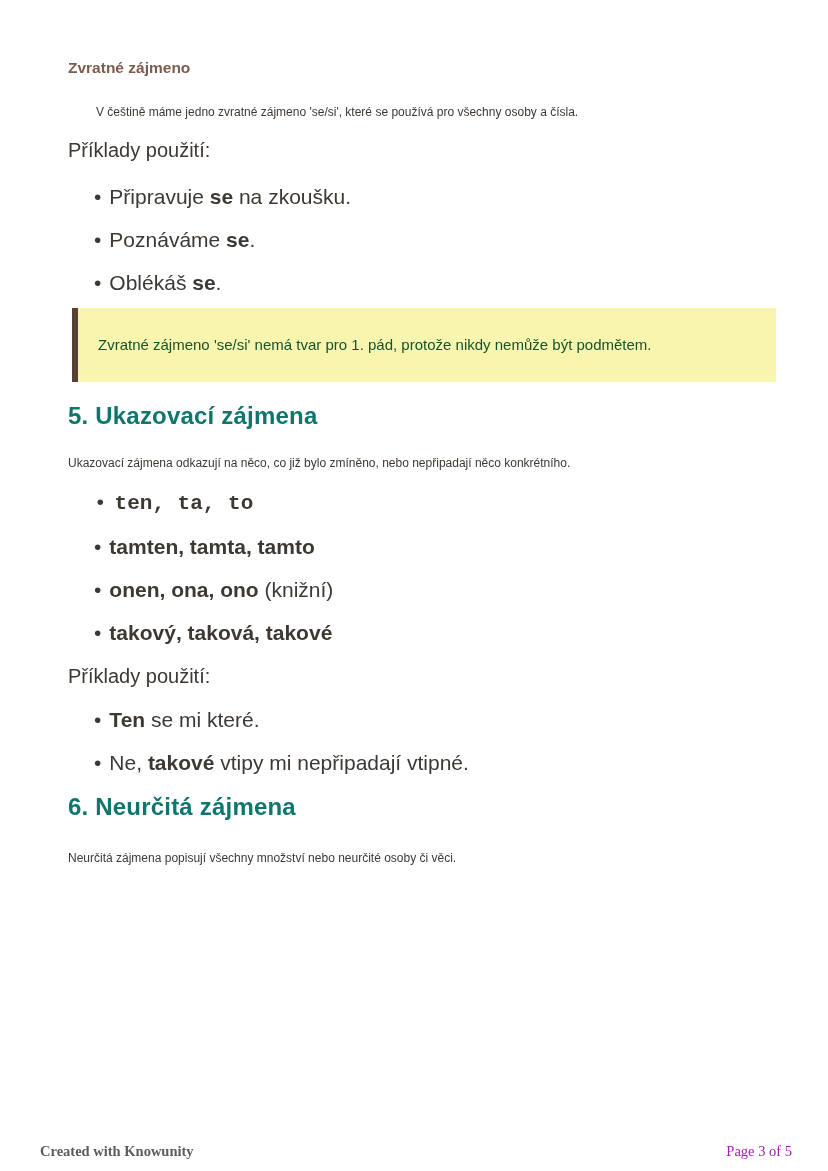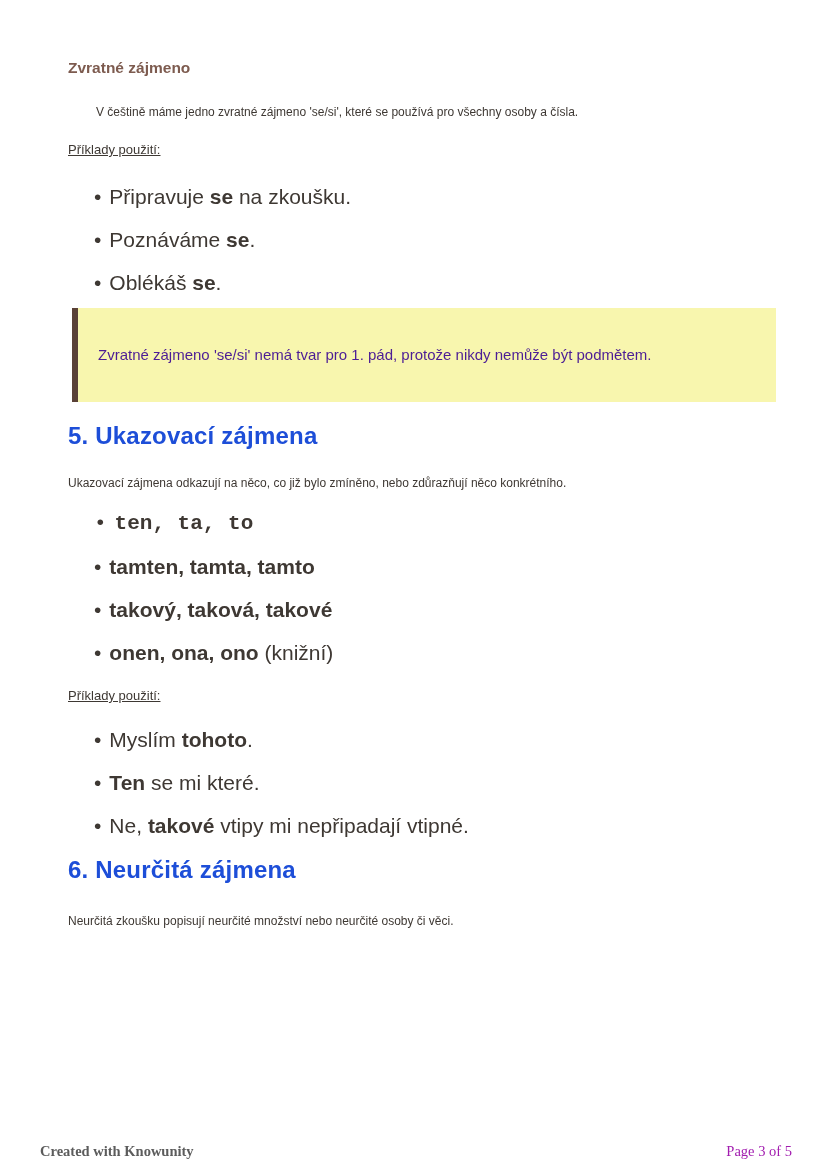--- a/index.html
+++ b/index.html
@@ -25,47 +25,47 @@
     line-height: 19px;
     font-weight: 700;
     color: #7d5b4f;
   }
   .para {
     font-size: 12px;
     line-height: 30px;
     max-width: 632px;
   }
   .intro1 { margin: 20px 0 0 28px; }
-  .label  { font-size: 13px; line-height: 30px; margin: 8px 0 0; text-decoration: underline; }
+  .label  { font-size: 20px; line-height: 30px; margin: 8px 0 0; }
   .label2 { margin: 13px 0 0; }
   .li {
     font-size: 21px;
     line-height: 30px;
     margin: 13px 0 0 26px;
   }
   .ex1   .li:first-child { margin-top: 17px; }
   .list5 .li:first-child { margin-top: 11px; font-family: Liberation Mono, monospace; }
   .ex2   .li:first-child { margin-top: 14px; }
   .li .bullet { margin-right: 8px; }
   strong { font-weight: 700; color: #3e3833; }
   .note {
     margin: 10px 0 0 4px;
     background: #f8f6ae;
     border-left: 6px solid #5a4137;
-    padding: 32px 20px;
+    padding: 22px 20px;
     font-size: 15px;
     line-height: 30px;
-    color: #4c1d95;
+    color: #14532d;
   }
   .section-title {
     margin: 17px 0 0;
     font-size: 24px;
     line-height: 33px;
     font-weight: 700;
-    color: #1d4ed8;
+    color: #0f766e;
     letter-spacing: 0.2px;
   }
   .section-title.second { margin-top: 12px; }
   .intro5 { margin: 16px 0 0; }
   .intro6 { margin: 20px 0 0; max-width: 690px; }
   .footer {
     position: absolute;
     left: 40px;
     right: 36px;
     bottom: 11px;
@@ -101,54 +101,51 @@
         <span class="bullet">•</span><span><span>Oblékáš </span><strong>se</strong><span>.</span></span>
       </div>
     </div>
 
     <div class="note">
       <span>Zvratné zájmeno 'se/si' nemá tvar pro 1. pád, protože nikdy nemůže být podmětem.</span>
     </div>
 
     <h2 class="section-title">5. Ukazovací zájmena</h2>
 
-    <p class="para intro5">Ukazovací zájmena odkazují na něco, co již bylo zmíněno, nebo zdůrazňují něco konkrétního.</p>
+    <p class="para intro5">Ukazovací zájmena odkazují na něco, co již bylo zmíněno, nebo nepřipadají něco konkrétního.</p>
 
     <div class="list5">
       <div class="li">
         <span class="bullet">•</span><span><span></span><strong>ten, ta, to</strong><span></span></span>
       </div>
       <div class="li">
         <span class="bullet">•</span><span><span></span><strong>tamten, tamta, tamto</strong><span></span></span>
       </div>
       <div class="li">
-        <span class="bullet">•</span><span><span></span><strong>takový, taková, takové</strong><span></span></span>
+        <span class="bullet">•</span><span><span></span><strong>onen, ona, ono</strong><span> (knižní)</span></span>
       </div>
       <div class="li">
-        <span class="bullet">•</span><span><span></span><strong>onen, ona, ono</strong><span> (knižní)</span></span>
+        <span class="bullet">•</span><span><span></span><strong>takový, taková, takové</strong><span></span></span>
       </div>
     </div>
 
     <p class="label label2">Příklady použití:</p>
 
     <div class="ex2">
-      <div class="li">
-        <span class="bullet">•</span><span><span>Myslím </span><strong>tohoto</strong><span>.</span></span>
-      </div>
       <div class="li">
         <span class="bullet">•</span><span><span></span><strong>Ten</strong><span> se mi které.</span></span>
       </div>
       <div class="li">
         <span class="bullet">•</span><span><span>Ne, </span><strong>takové</strong><span> vtipy mi nepřipadají vtipné.</span></span>
       </div>
     </div>
 
     <h2 class="section-title second">6. Neurčitá zájmena</h2>
 
-    <p class="para intro6">Neurčitá zkoušku popisují neurčité množství nebo neurčité osoby či věci.</p>
+    <p class="para intro6">Neurčitá zájmena popisují všechny množství nebo neurčité osoby či věci.</p>
 
   </div>
 
   <div class="footer">
     <span class="footer-left">Created with Knowunity</span>
     <span class="footer-right">Page 3 of 5</span>
   </div>
 </div>
 
 </body></html>

